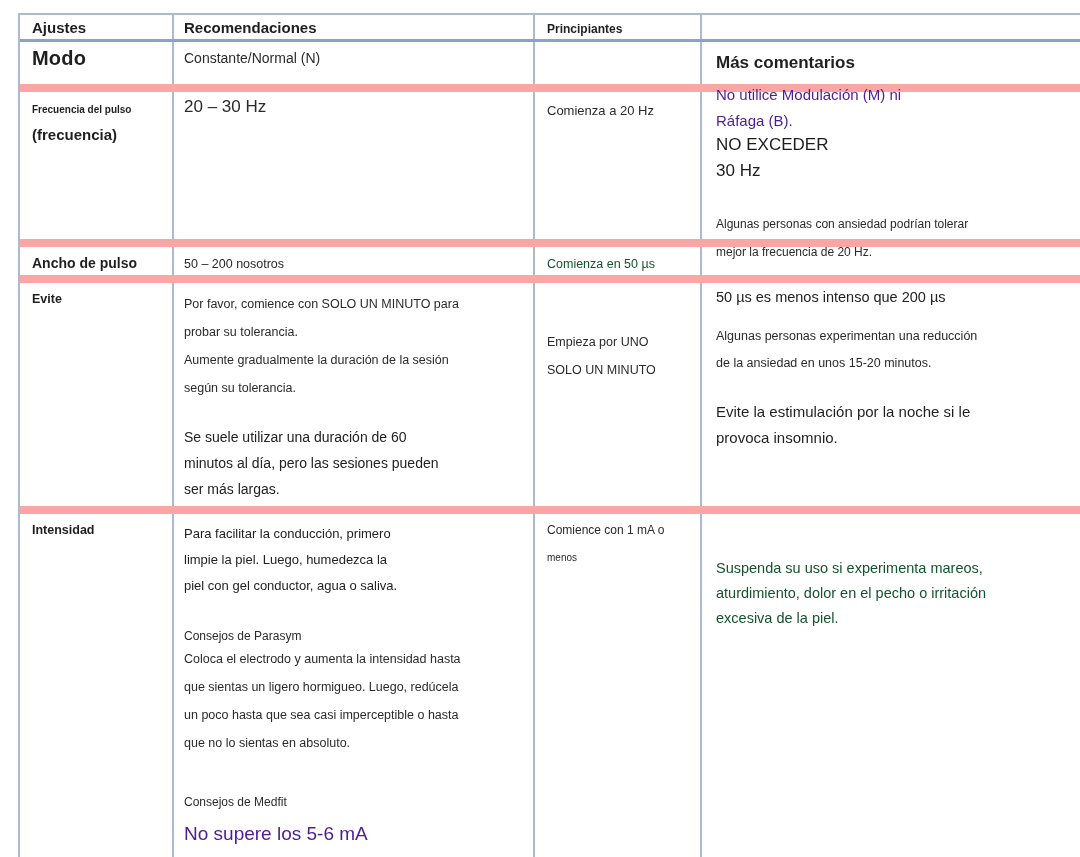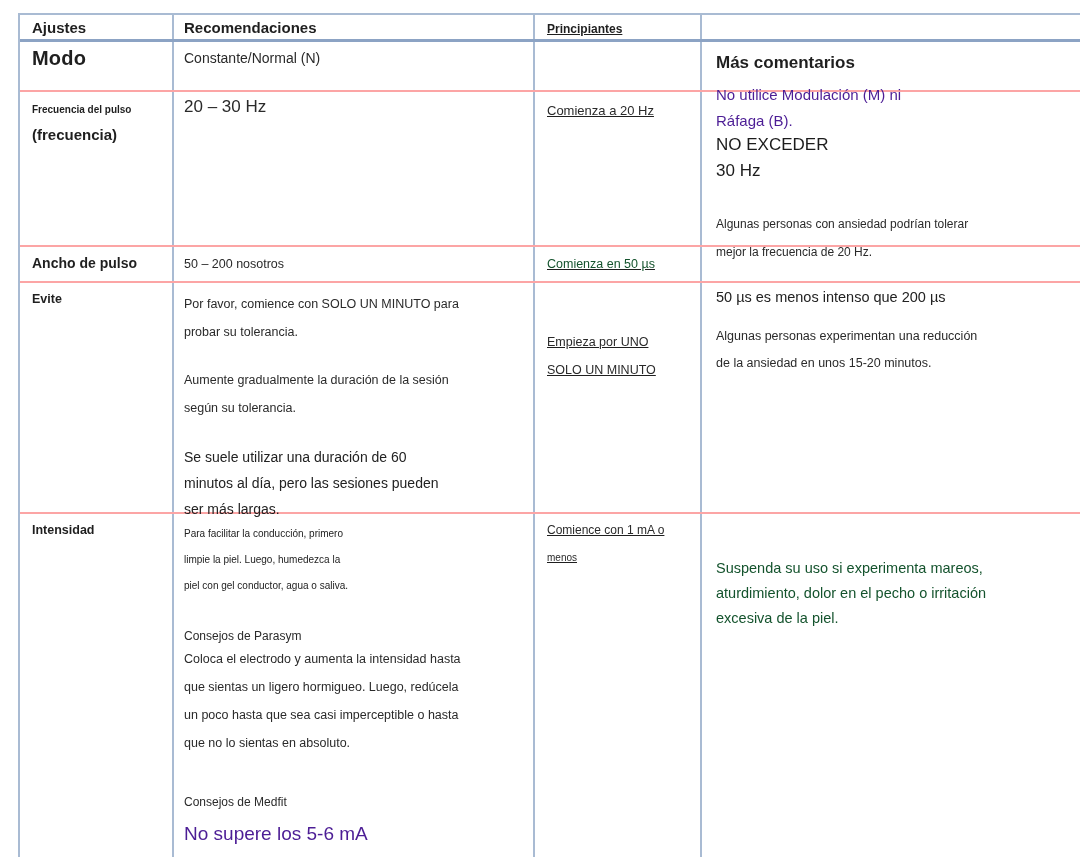--- a/index.html
+++ b/index.html
@@ -15,33 +15,33 @@
     left: 18px; top: 13px;
     width: 1062px; height: 900px;
     border-top: 2px solid #a9bbd3;
     border-left: 2px solid #a9bbd3;
     display: flex;
     flex-direction: column;
   }
   .trow {
     display: flex;
     flex-direction: row;
-    border-bottom: 2px solid #fca5a5;
+    border-bottom: 8px solid #fca5a5;
     flex: 0 0 auto;
   }
   .trow.header-row { height: 27px; border-bottom: 3px solid #8ca3c4; }
   .trow.row-modo { height: 50px; }
   .trow.row-frecuencia { height: 155px; }
   .trow.row-ancho { height: 36px; }
   .trow.row-tiempo { height: 231px; }
   .trow.row-intensidad { flex: 1 1 auto; border-bottom: none; }
   .c1, .c2, .c3 { border-right: 2px solid #a9bbd3; }
   .c1 { width: 154px; flex: 0 0 154px; padding: 5px 8px 0 12px; }
   .c2 { width: 361px; flex: 0 0 361px; padding: 5px 10px 0 10px; }
-  .c3 { width: 167px; flex: 0 0 167px; padding: 5px 8px 0 12px; text-decoration: underline; }
+  .c3 { width: 167px; flex: 0 0 167px; padding: 5px 8px 0 12px; }
   .c4 { flex: 1 1 auto; padding: 4px 10px 0 14px; margin-top: 36px; }
 
   
   .header-row .c1, .header-row .c2 { font-weight: bold; font-size: 15px; padding-top: 4px; }
   .header-row .c3 { font-weight: bold; font-size: 12px; padding-top: 7px; }
   .header-row .c4 { font-weight: bold; font-size: 17px; padding-top: 2px; }
 
   
   .modo-setting { font-weight: bold; font-size: 20px; letter-spacing: 0.2px; }
   .modo-reco { font-size: 14px; padding-top: 3px; color: #2a2a2a; }
@@ -58,29 +58,29 @@
   
   .ancho-setting { font-weight: bold; font-size: 14px; margin-top: 3px; }
   .ancho-reco { font-size: 12.5px; margin-top: 5px; color: #2a2a2a; }
   .ancho-beg { font-size: 12.5px; margin-top: 5px; color: #14532d; }
   .ancho-comments { font-size: 14.5px; margin-top: 2px; color: #222; }
 
   
   .tiempo-setting { font-weight: bold; font-size: 12.5px; margin-top: 4px; }
   .tiempo-p { font-size: 12.5px; line-height: 28px; color: #2a2a2a; }
   .tiempo-p1 { margin-top: 2px; }
-  .tiempo-p2 { margin-top: 20px; }
+  .tiempo-p2 { }
   .tiempo-p3 { font-size: 14px; line-height: 26px; margin-top: 22px; color: #222; }
   .tiempo-beg { font-size: 12.5px; line-height: 28px; margin-top: 40px; color: #2a2a2a; }
   .tiempo-c1 { font-size: 12.5px; line-height: 27px; color: #2a2a2a; }
   .tiempo-c2 { font-size: 15px; line-height: 26px; margin-top: 22px; color: #1f1f1f; }
 
   
   .int-setting { font-weight: bold; font-size: 12.5px; margin-top: 4px; }
-  .int-p1 { font-size: 10px; line-height: 26px; margin-top: 2px; color: #222; }
+  .int-p1 { font-size: 13px; line-height: 26px; margin-top: 2px; color: #222; }
   .int-tips-title { font-size: 12px; margin-top: 30px; color: #2a2a2a; }
   .int-tips-body { font-size: 12.5px; line-height: 28px; margin-top: 2px; color: #2a2a2a; }
   .int-tips2-title { font-size: 12px; margin-top: 38px; color: #2a2a2a; }
   .int-tips2-body { font-size: 19px; margin-top: 14px; color: #4c1d95; }
   .int-beg1 { font-size: 12px; margin-top: 4px; color: #2a2a2a; }
   .int-beg2 { font-size: 10px; margin-top: 15px; color: #2a2a2a; }
   .int-comments { font-size: 14.5px; line-height: 25px; margin-top: 2px; color: #14532d; }
 </style>
 </head>
 <body>
@@ -169,20 +169,24 @@
       <div class="tiempo-beg">
         <div>Empieza por UNO</div>
         <div>SOLO UN MINUTO</div>
       </div>
     </div>
     <div class="c4">
       <div class="tiempo-c1">
         <div>Algunas personas experimentan una reducción</div>
         <div>de la ansiedad en unos 15-20 minutos.</div>
       </div>
+      <div class="tiempo-c2">
+        <div>Evite la estimulación por la noche si le</div>
+        <div>provoca insomnio.</div>
+      </div>
     </div>
   </div>
 
   <div class="trow row-intensidad">
     <div class="c1">
       <div class="int-setting">Intensidad</div>
     </div>
     <div class="c2">
       <div class="int-p1">
         <div>Para facilitar la conducción, primero</div>

